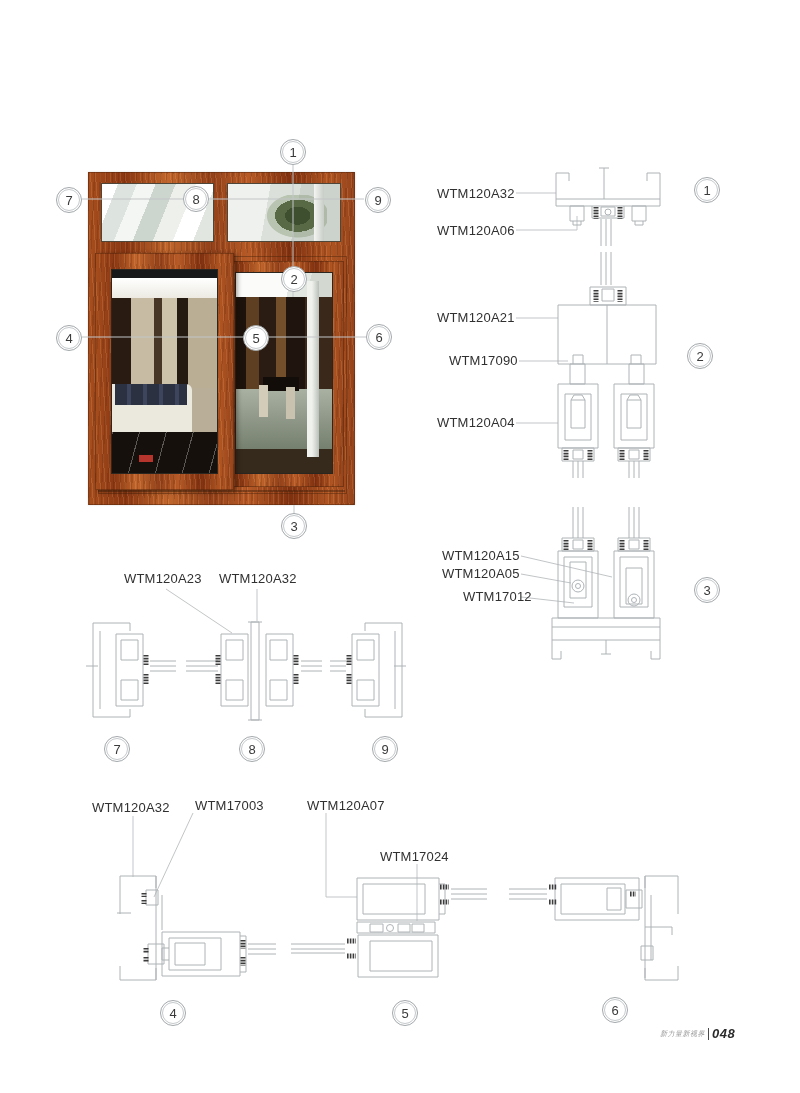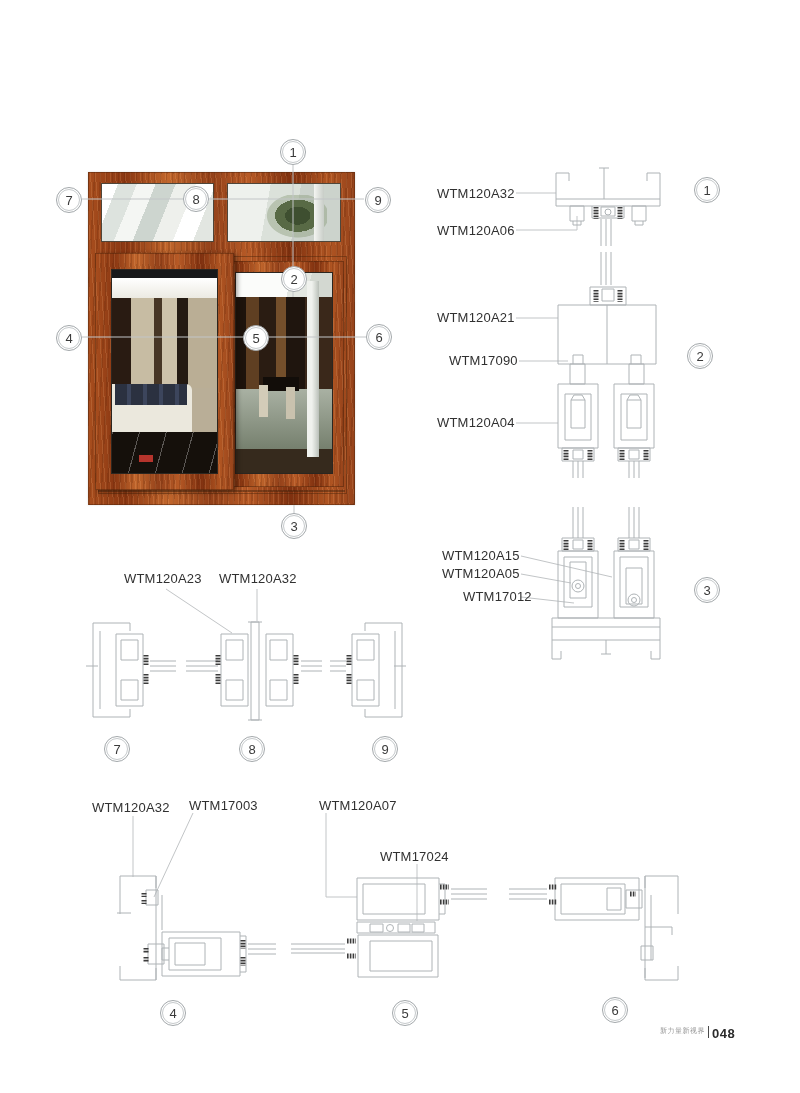--- a/index.html
+++ b/index.html
@@ -62,21 +62,21 @@
   .seal{stroke:#3c3c3c;stroke-width:5;stroke-dasharray:1.6 1.2;fill:none;}
   .sealh{stroke:#3c3c3c;stroke-width:5;stroke-dasharray:1.6 1.2;fill:none;}
   
   .lbl{position:absolute;z-index:10;font-size:13px;line-height:1.1;color:#303030;
        letter-spacing:.2px;white-space:nowrap;}
   .co{position:absolute;z-index:11;width:24px;height:24px;border:1px solid #a3a8ab;
       border-radius:50%;background:#fff;display:flex;align-items:center;justify-content:center;}
   .co::after{content:"";position:absolute;inset:1px;border:1px solid #c6cacc;border-radius:50%;}
   .co span{position:relative;z-index:1;font-size:13px;color:#3a3a3a;}
   
-  .footer{position:absolute;left:660px;top:1026px;z-index:10;display:flex;}
+  .footer{position:absolute;left:660px;top:1026px;z-index:10;display:flex;align-items:center;font-style:italic;}
   .footer .brand{font-size:7px;color:#979797;letter-spacing:.5px;}
   .footer .bar{width:1px;height:12px;background:#4a4a4a;margin:0 3px;}
   .footer .num{font-size:13px;font-weight:bold;color:#2b2b2b;letter-spacing:.5px;}
 </style>
 </head>
 <body>
 
 <div class="page">
 
   <div class="photo wood">
@@ -307,22 +307,22 @@
   <div class="lbl" style="left:437px;top:224px">WTM120A06</div>
   <div class="lbl" style="left:437px;top:311px">WTM120A21</div>
   <div class="lbl" style="left:449px;top:354px">WTM17090</div>
   <div class="lbl" style="left:437px;top:416px">WTM120A04</div>
   <div class="lbl" style="left:442px;top:549px">WTM120A15</div>
   <div class="lbl" style="left:442px;top:567px">WTM120A05</div>
   <div class="lbl" style="left:463px;top:590px">WTM17012</div>
   <div class="lbl" style="left:124px;top:572px">WTM120A23</div>
   <div class="lbl" style="left:219px;top:572px">WTM120A32</div>
   <div class="lbl" style="left:92px;top:801px">WTM120A32</div>
-  <div class="lbl" style="left:189px;top:799px">WTM17003</div>
-  <div class="lbl" style="left:319px;top:799px">WTM120A07</div>
+  <div class="lbl" style="left:195px;top:799px">WTM17003</div>
+  <div class="lbl" style="left:307px;top:799px">WTM120A07</div>
   <div class="lbl" style="left:380px;top:850px">WTM17024</div>
 
   <div class="co" style="left:280px;top:139px">
       <span>1</span>
     </div>
   <div class="co" style="left:281px;top:266px">
       <span>2</span>
     </div>
   <div class="co" style="left:281px;top:513px">
       <span>3</span>

